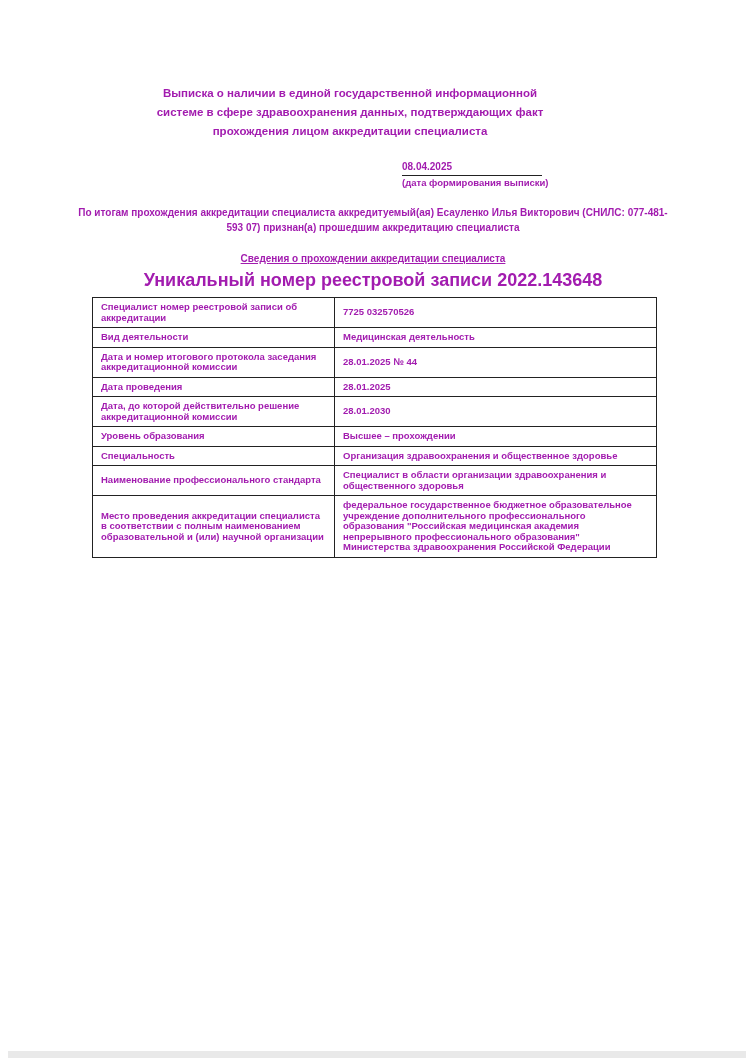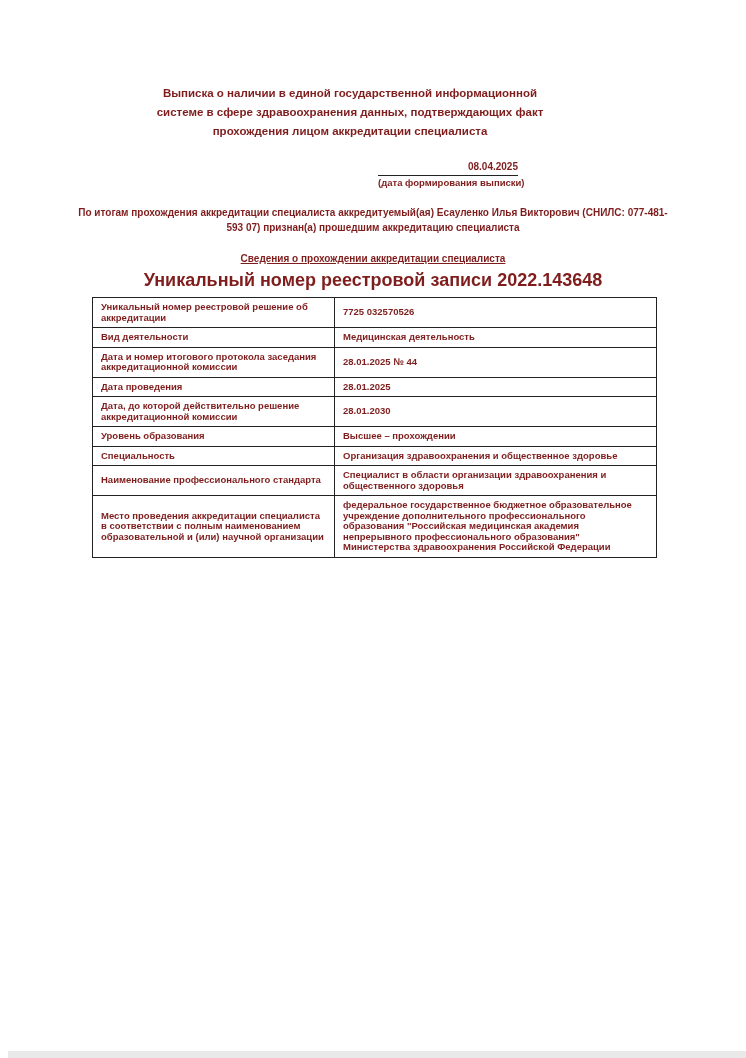--- a/index.html
+++ b/index.html
@@ -3,31 +3,31 @@
 <meta charset="utf-8">
 <style>
   html,body{margin:0;padding:0;background:#ffffff;}
   .page{
     position:relative;
     width:746px;height:1058px;
     background:#ffffff;
     overflow:hidden;
     font-family:"Liberation Sans", sans-serif;
     font-weight:700;
-    color:#7f1d1d;
+    color:#a21caf;
     -webkit-font-smoothing:antialiased;
   }
   .doc-title{
     position:absolute;top:84px;left:0;width:700px;
     text-align:center;
     font-size:11.5px;line-height:19px;
   }
   .date-block{
-    position:absolute;top:161px;left:378px;width:140px;
-    text-align:right;
+    position:absolute;top:161px;left:402px;width:140px;
+    text-align:left;
   }
   .date-value{
     font-size:10px;line-height:12px;
     padding-bottom:2px;
     border-bottom:1.5px solid #222;
   }
   .date-caption{
     font-size:9.5px;line-height:11px;
     margin-top:1px;
     white-space:nowrap;
@@ -83,21 +83,21 @@
 
   <div class="intro">По итогам прохождения аккредитации специалиста аккредитуемый(ая) Есауленко Илья Викторович (СНИЛС: 077-481-<br>593 07) признан(а) прошедшим аккредитацию специалиста</div>
 
   <div class="section-heading">Сведения о прохождении аккредитации специалиста</div>
 
   <div class="record-number">Уникальный номер реестровой записи 2022.143648</div>
 
   <table class="acc-table">
     <tbody>
         <tr>
-          <td class="label-cell">Уникальный номер реестровой решение об аккредитации</td>
+          <td class="label-cell">Специалист номер реестровой записи об аккредитации</td>
           <td class="value-cell">7725 032570526</td>
         </tr>
         <tr>
           <td class="label-cell">Вид деятельности</td>
           <td class="value-cell">Медицинская деятельность</td>
         </tr>
         <tr>
           <td class="label-cell">Дата и номер итогового протокола заседания аккредитационной комиссии</td>
           <td class="value-cell">28.01.2025 № 44</td>
         </tr>

